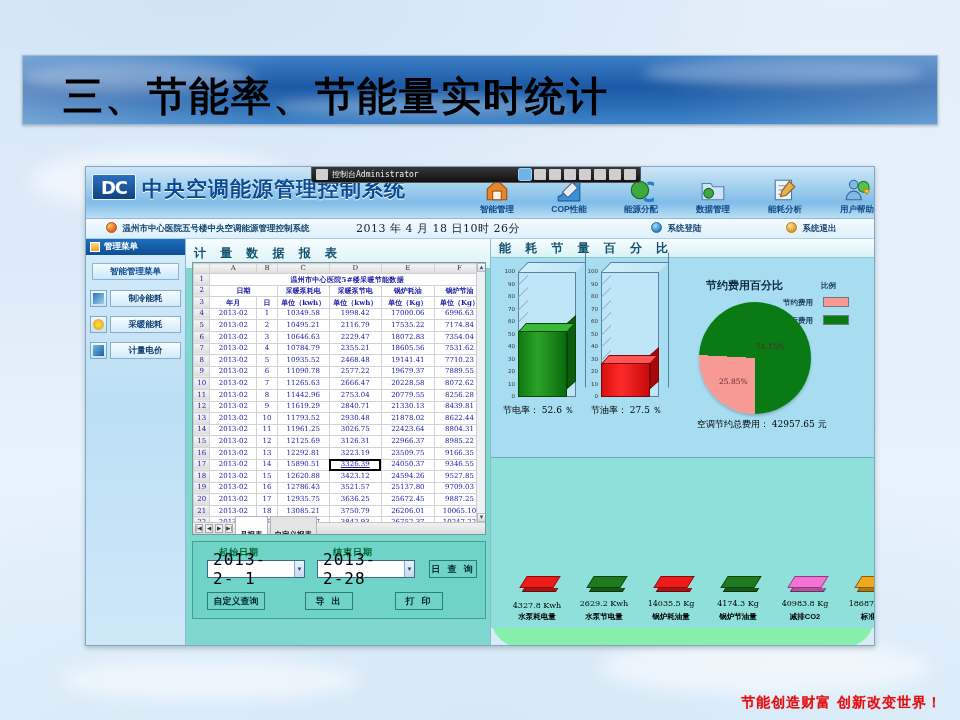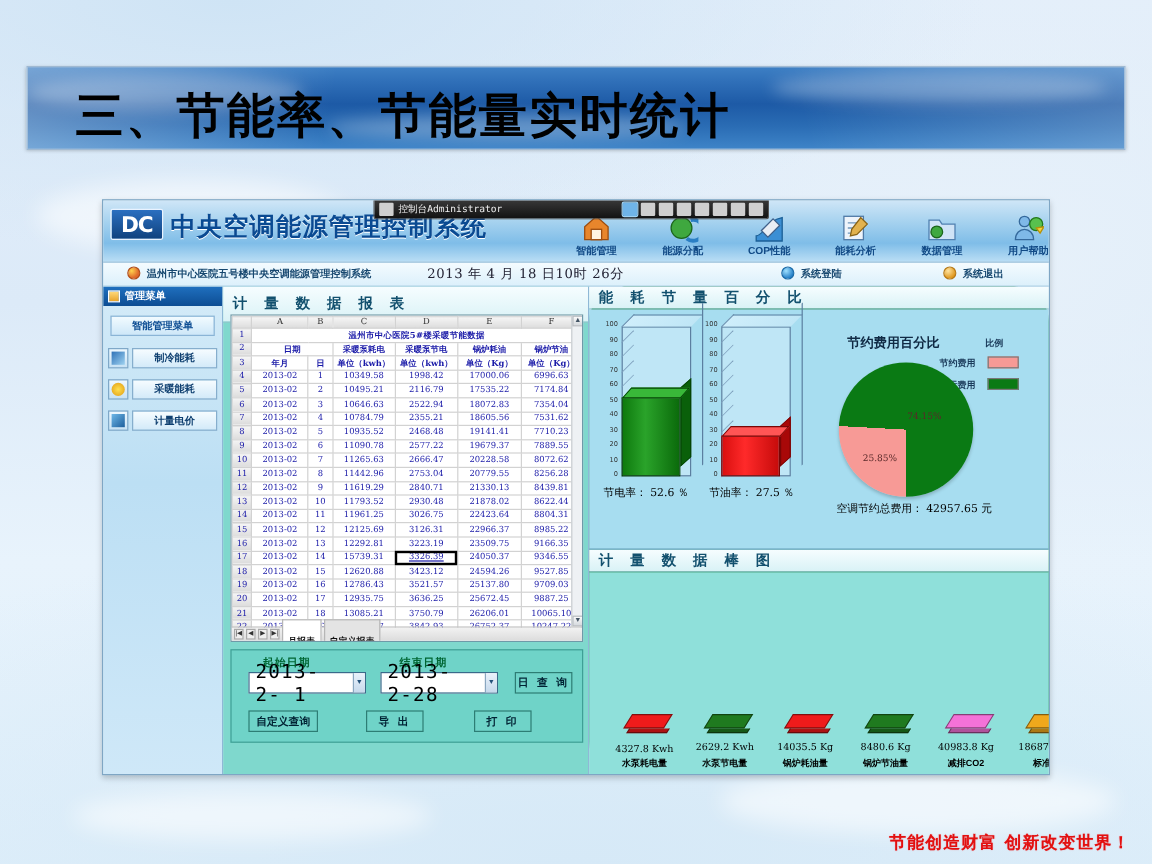--- a/index.html
+++ b/index.html
@@ -145,21 +145,21 @@
   
   #query-form{ position:absolute; left:6px; top:302px; width:294px; height:78px; background:#6fd3c8; border:1px solid #3f9f95;}
   .q-label{ position:absolute; font-size:9px; font-weight:bold; color:#063; letter-spacing:1px; font-family:"DejaVu Sans","Liberation Sans",sans-serif;}
   .date-box{ position:absolute; height:18px; background:#fff; border:1px solid #3a6a8a; display:flex; align-items:center; }
   .date-box .dv{ flex:1; font-size:16px; color:#000; letter-spacing:1px; padding-left:5px; font-family:"DejaVu Sans Mono","Liberation Mono",monospace;}
   .date-box .spin{ width:10px; height:16px; background:linear-gradient(180deg,#eaf2fb,#c6d9ec); border-left:1px solid #8aa7c0; display:flex;align-items:center;justify-content:center; font-size:6px; color:#25527a;}
   .q-btn{ position:absolute; border:1px solid #2d7d74; background:#6fd3c8; font-size:9px; font-weight:bold; color:#023; display:flex; align-items:center; justify-content:center; letter-spacing:2px; cursor:pointer;
     font-family:"DejaVu Sans","Liberation Sans",sans-serif;}
 
   
-  #right{ flex:1; position:relative; background:#15803d;border-radius:29px;}
+  #right{ flex:1; position:relative; background:#86efac;border-radius:29px;}
   .sect-title{ height:19px; background:linear-gradient(180deg,#f6fdff,#d9f2f6); border-bottom:1px solid #8fc6cb;
     color:#12506e; font-weight:bold; font-size:12px; letter-spacing:5px; display:flex; align-items:center; padding-left:8px;
     font-family:"DejaVu Sans","Liberation Sans",sans-serif;}
   #chart-top{ position:relative; height:200px; background:#a7ddf0; border-bottom:1px solid #6fa9c4;}
   #chart-bottom{ position:relative; height:170px; background:#8fe0da;}
   .axis-lbl{ position:absolute; font-size:5.5px; color:#333; text-align:right; width:12px; font-family:"DejaVu Sans",sans-serif;}
   .bar-box{ position:absolute; border:1px solid #5b7fa0; background:#bfe6f6;}
   .bar-front{ position:absolute; left:0; bottom:0; }
   .bar-side{ position:absolute; }
   .bar-cap{ position:absolute; }
@@ -219,46 +219,46 @@
     <div class="toolbar">
       <div class="tb-item">
         <svg class="tb-icon" viewBox="0 0 24 24">
           <path d="M3 11 12 3l9 8v10H3z" fill="#e8862c" stroke="#9c4d10"></path>
           <rect x="8" y="13" width="8" height="8" fill="#fff3e2" stroke="#9c4d10"></rect>
         </svg>
         <div class="tb-label">智能管理</div>
       </div>
       <div class="tb-item">
         <svg class="tb-icon" viewBox="0 0 24 24">
+          <path d="M2 18c6 0 8-12 20-14v18H2z" fill="#3b8fd4" stroke="#1b5f96"></path>
+          <path d="M15 5l5 5-9 9-5-5z" fill="#e9eef5" stroke="#41618a"></path>
+        </svg>
+        <div class="tb-label">COP性能</div>
+      </div>
+      <div class="tb-item">
+        <svg class="tb-icon" viewBox="0 0 24 24">
           <circle cx="11" cy="12" r="8" fill="#3fa83f" stroke="#1c661c"></circle>
           <path d="M18 6a8 8 0 1 1-3 14" fill="none" stroke="#2b7fc4" stroke-width="3"></path>
         </svg>
         <div class="tb-label">能源分配</div>
       </div>
       <div class="tb-item">
         <svg class="tb-icon" viewBox="0 0 24 24">
-          <path d="M2 18c6 0 8-12 20-14v18H2z" fill="#3b8fd4" stroke="#1b5f96"></path>
-          <path d="M15 5l5 5-9 9-5-5z" fill="#e9eef5" stroke="#41618a"></path>
+          <path d="M2 6h8l2 3h10v12H2z" fill="#cfe3f6" stroke="#5080b0"></path>
+          <circle cx="8" cy="15" r="4.5" fill="#3fa83f" stroke="#1c661c"></circle>
         </svg>
-        <div class="tb-label">COP性能</div>
+        <div class="tb-label">数据管理</div>
       </div>
       <div class="tb-item">
         <svg class="tb-icon" viewBox="0 0 24 24">
           <rect x="3" y="3" width="15" height="18" fill="#eef4fb" stroke="#4f7aa6"></rect>
           <path d="M6 8h9M6 12h9M6 16h6" stroke="#6f95bb"></path>
           <path d="M16 4l5 5-8 8-5 1 1-5z" fill="#e2b24e" stroke="#8a6417"></path>
         </svg>
         <div class="tb-label">能耗分析</div>
-      </div>
-      <div class="tb-item">
-        <svg class="tb-icon" viewBox="0 0 24 24">
-          <path d="M2 6h8l2 3h10v12H2z" fill="#cfe3f6" stroke="#5080b0"></path>
-          <circle cx="8" cy="15" r="4.5" fill="#3fa83f" stroke="#1c661c"></circle>
-        </svg>
-        <div class="tb-label">数据管理</div>
       </div>
       <div class="tb-item">
         <svg class="tb-icon" viewBox="0 0 24 24">
           <circle cx="9" cy="7" r="4" fill="#7fb9e8" stroke="#35699c"></circle>
           <path d="M2 21c0-5 3.5-8 7-8s7 3 7 8z" fill="#7fb9e8" stroke="#35699c"></path>
           <circle cx="18" cy="9" r="5" fill="#58c14e" stroke="#237a1c"></circle>
           <path d="M21 16l3-5-6 1z" fill="#f5d33a" stroke="#b5900c"></path>
         </svg>
         <div class="tb-label">用户帮助</div>
       </div>
@@ -373,21 +373,21 @@
                 <td>10495.21</td>
                 <td>2116.79</td>
                 <td>17535.22</td>
                 <td>7174.84</td>
               </tr>
               <tr>
                 <td class="rowhdr">6</td>
                 <td>2013-02</td>
                 <td>3</td>
                 <td>10646.63</td>
-                <td>2522.94</td>
+                <td>2229.47</td>
                 <td>18072.83</td>
                 <td>7354.04</td>
               </tr>
               <tr>
                 <td class="rowhdr">7</td>
                 <td>2013-02</td>
                 <td>4</td>
                 <td>10784.79</td>
                 <td>2355.21</td>
                 <td>18605.56</td>
@@ -471,21 +471,21 @@
                 <td>13</td>
                 <td>12292.81</td>
                 <td>3223.19</td>
                 <td>23509.75</td>
                 <td>9166.35</td>
               </tr>
               <tr>
                 <td class="rowhdr">17</td>
                 <td>2013-02</td>
                 <td>14</td>
-                <td>15739.31</td>
+                <td>15890.51</td>
                 <td class="sel"><span>3326.39</span></td>
                 <td>24050.37</td>
                 <td>9346.55</td>
               </tr>
               <tr>
                 <td class="rowhdr">18</td>
                 <td>2013-02</td>
                 <td>15</td>
                 <td>12620.88</td>
                 <td>3423.12</td>
@@ -648,37 +648,36 @@
           <div class="legend-tx" style="left:292px;top:58px;">实际费用</div>
           <div class="legend-sw" style="left:332px;top:57px;background:#0a7a14;"></div>
 
           <div id="pie" style="left: 208px; top: 44px; width: 112px; height: 112px; background: conic-gradient(from 180deg, rgb(247, 154, 150) 0deg, rgb(247, 154, 150) 93.06deg, rgb(10, 122, 20) 93.06deg, rgb(10, 122, 20) 360deg); box-shadow: rgba(0, 0, 0, 0.2) 0px 2px 3px;"></div>
           <div class="pie-lbl" style="left:265px;top:84px;">74.15%</div>
           <div class="pie-lbl" style="left:228px;top:119px;">25.85%</div>
           <div class="pct-text" style="left:206px;top:160px;font-size:9px;">空调节约总费用： 42957.65 元</div>
         </div>
       </div>
 
-      <div class="sect-title">计 量 数 据 棒 图</div>
       <div id="chart-bottom">
           <div class="slab" style="left: 32px; top: 118px; background: rgb(239, 27, 27);"></div>
           <div class="slab-side" style="left: 32px; top: 130px; background: rgb(239, 27, 27);"></div>
           <div class="metric-val" style="left: 6px; top: 143px;">4327.8 Kwh</div>
           <div class="metric-cap" style="left: 6px; top: 154px;">水泵耗电量</div>
           <div class="slab" style="left: 99px; top: 118px; background: rgb(31, 122, 31);"></div>
           <div class="slab-side" style="left: 99px; top: 130px; background: rgb(31, 122, 31);"></div>
           <div class="metric-val" style="left: 73px; top: 141px;">2629.2  Kwh</div>
           <div class="metric-cap" style="left: 73px; top: 154px;">水泵节电量</div>
           <div class="slab" style="left: 166px; top: 118px; background: rgb(239, 27, 27);"></div>
           <div class="slab-side" style="left: 166px; top: 130px; background: rgb(239, 27, 27);"></div>
           <div class="metric-val" style="left: 140px; top: 141px;">14035.5 Kg</div>
           <div class="metric-cap" style="left: 140px; top: 154px;">锅炉耗油量</div>
           <div class="slab" style="left: 233px; top: 118px; background: rgb(31, 122, 31);"></div>
           <div class="slab-side" style="left: 233px; top: 130px; background: rgb(31, 122, 31);"></div>
-          <div class="metric-val" style="left: 207px; top: 141px;">8480.6   Kg</div>
+          <div class="metric-val" style="left: 207px; top: 141px;">4174.3   Kg</div>
           <div class="metric-cap" style="left: 207px; top: 154px;">锅炉节油量</div>
           <div class="slab" style="left: 300px; top: 118px; background: rgb(244, 114, 216);"></div>
           <div class="slab-side" style="left: 300px; top: 130px; background: rgb(244, 114, 216);"></div>
           <div class="metric-val" style="left: 274px; top: 141px;">40983.8 Kg</div>
           <div class="metric-cap" style="left: 274px; top: 154px;">减排CO2</div>
           <div class="slab" style="left: 367px; top: 118px; background: rgb(240, 168, 28);"></div>
           <div class="slab-side" style="left: 367px; top: 130px; background: rgb(240, 168, 28);"></div>
           <div class="metric-val" style="left: 341px; top: 141px;">18687.6 Kg</div>
           <div class="metric-cap" style="left: 341px; top: 154px;">标准煤</div>
         </div>

